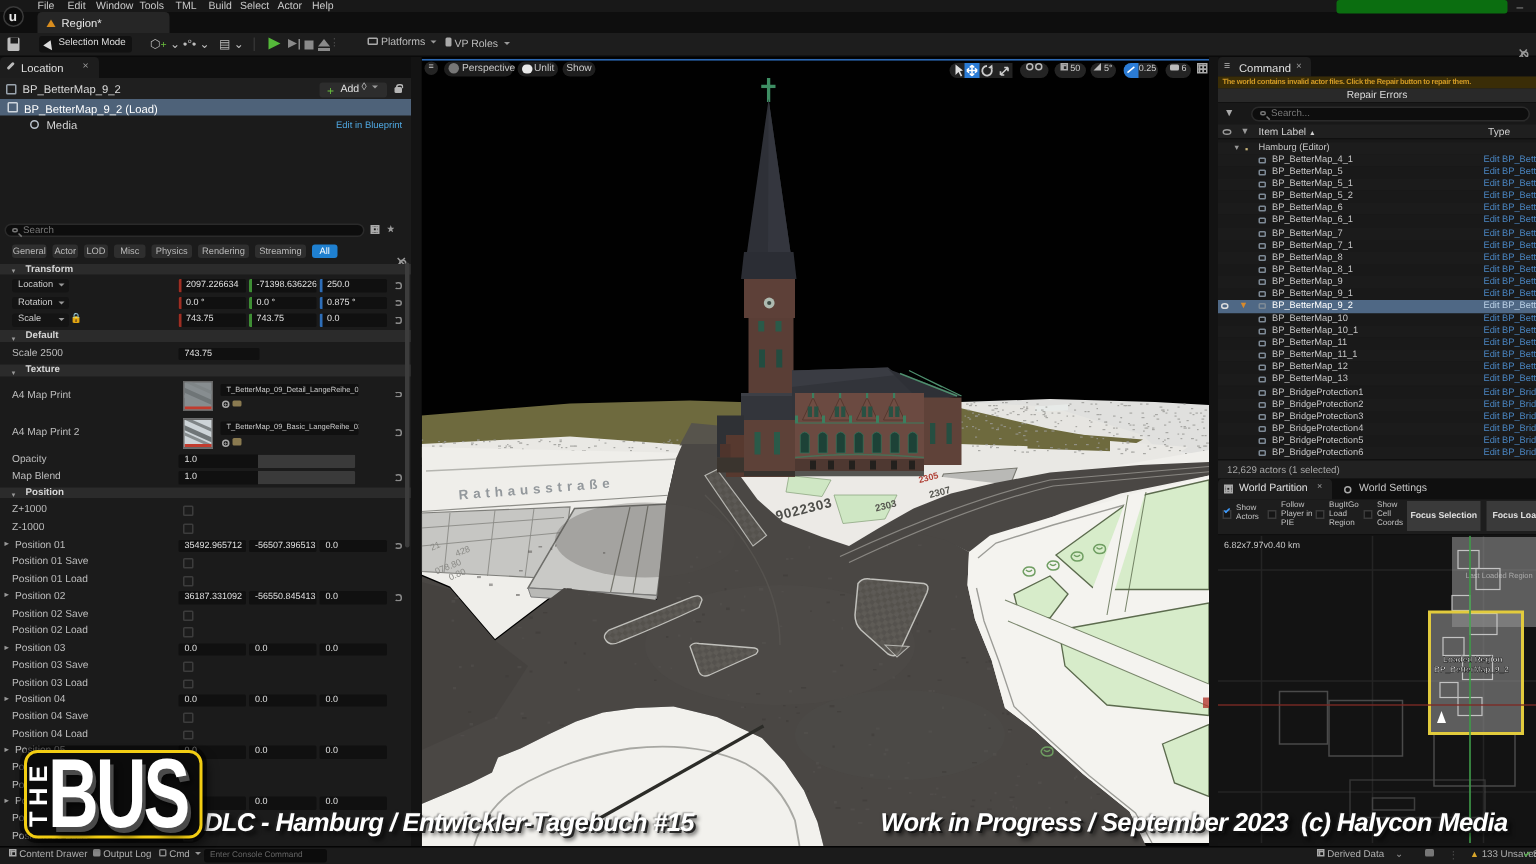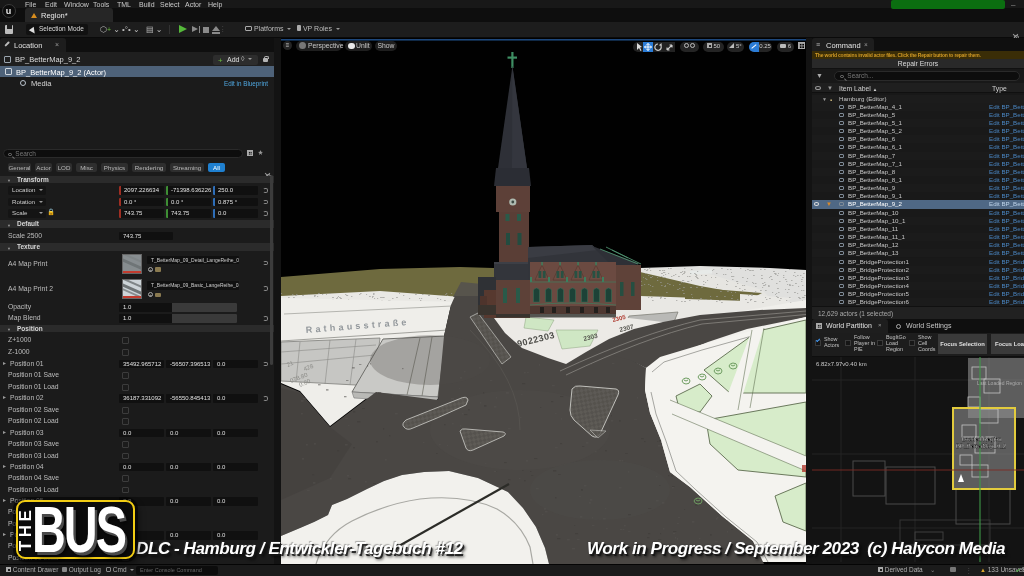--- a/index.html
+++ b/index.html
@@ -95,21 +95,21 @@
 <div class="abs" style="left:4px;top:17.5px;width:7px;height:7px;border:1px solid #9aa4ae;border-radius:1px;"></div>
 <span class="abs" style="left:15px;top:17px;color:#dcdcdc;font-size:7.5px;">BP_BetterMap_9_2</span>
 <div class="abs" style="left:213px;top:16.5px;width:45px;height:10.5px;background:#2d2d2d;border-radius:2px;">
       <span style="position:absolute;left:5px;top:1px;color:#6abf3e;font-size:8px;">+</span>
       <span style="position:absolute;left:14px;top:1.5px;color:#e0e0e0;font-size:7px;">Add</span>
     </div>
 <span class="abs" style="left:241px;top:17px;color:#bbb;font-size:7px;">◊ <v></v></span>
 <span class="lock" style="left:263px;top:20px;"></span>
 <div class="abs" style="left:0;top:28px;width:274px;height:10.5px;background:#4e6279;"></div>
 <div class="abs" style="left:5px;top:30px;width:6.5px;height:6.5px;border:1px solid #cfd6dd;border-radius:1px;"></div>
-<span class="abs" style="left:16px;top:29.5px;color:#fff;font-size:7.5px;">BP_BetterMap_9_2 (Actor)</span>
+<span class="abs" style="left:16px;top:29.5px;color:#fff;font-size:7.5px;">BP_BetterMap_9_2 (Load)</span>
 <span class="abs" style="left:20px;top:42px;width:6px;height:6px;border:1px solid #b9c2cc;border-radius:50%;"></span>
 <span class="abs" style="left:31px;top:41px;color:#d6d6d6;font-size:7.5px;">Media</span>
 <span class="abs" style="left:224px;top:42px;color:#4fa7e0;font-size:6.3px;white-space:nowrap;">Edit in Blueprint</span>
 <div class="abs" style="left:3px;top:110.5px;width:240px;height:9.5px;background:#0d0d0d;border:1px solid #2a2a2a;border-radius:5px;">
       <span style="position:absolute;left:4px;top:0.5px;color:#777;font-size:6.5px;"><i class="mag"></i> Search</span>
     </div>
 <span class="abs gicon" style="left:247px;top:112px;"></span>
 <span class="abs" style="left:258px;top:112px;width:5px;height:5px;background:#999;clip-path:polygon(50% 0,63% 35%,100% 38%,70% 60%,82% 100%,50% 76%,18% 100%,30% 60%,0 38%,37% 35%);"></span>
 <span class="abs gear" style="left:266px;top:112.5px;"></span>
 <div class="abs chip" style="left:8px;top:125px;width:23px;">General</div>
@@ -1286,18 +1286,18 @@
 <span class="abs sbi" style="left:6px;"><span class="gicon" style="width:5px;height:5px;"></span> Content Drawer</span>
 <span class="abs sbi" style="left:62px;"><span style="display:inline-block;width:5px;height:5px;background:#8a8a8a;border-radius:1px;"></span> Output Log</span>
 <span class="abs sbi" style="left:106px;"><span style="display:inline-block;width:5px;height:5px;border:1px solid #8a8a8a;border-radius:1px;"></span> Cmd <v></v></span>
 <div class="abs" style="left:136px;top:566px;width:82px;height:8.5px;background:#0c0c0c;border-radius:2px;color:#666;font-size:5.5px;line-height:8.5px;padding-left:4px;">Enter Console Command</div>
 <span class="abs sbi" style="left:878px;"><span class="gicon" style="width:5px;height:5px;"></span> Derived Data</span>
 <span class="abs sbi" style="left:930px;color:#888;">⌄</span>
 <span class="abs sbi" style="left:950px;"><span style="display:inline-block;width:6px;height:5px;background:#777;border-radius:1px;"></span></span>
 <div class="abs" style="left:968px;top:567px;color:#9a9a9a;font-size:5px;line-height:2.4px;">·<br>·<br>·</div>
 <span class="abs sbi" style="left:980px;"><span style="color:#d9a62b;font-size:6px;">▲</span> 133 Unsaved</span>
 <span class="abs sbi" style="left:1016px;"><span style="display:inline-block;width:4px;height:2px;border-left:1.4px solid #57a84f;border-bottom:1.4px solid #57a84f;transform:rotate(-45deg);margin-bottom:1px;"></span> S</span>
-<div class="cap" style="left:136px;top:539px;">DLC - Hamburg / Entwickler-Tagebuch #12</div>
+<div class="cap" style="left:136px;top:539px;">DLC - Hamburg / Entwickler-Tagebuch #15</div>
 <div class="cap" style="left:587px;top:539px;">Work in Progress / September 2023&nbsp; (c) Halycon Media</div>
 <div class="abs" style="left:16px;top:500px;width:119px;height:59px;background:#0b0b0b;border:2.5px solid #f2cd13;border-radius:9px;box-shadow:0 0 0 3px rgba(0,0,0,0.55),3px 4px 7px rgba(0,0,0,0.6);">
 <div style="position:absolute;left:-20px;top:19px;width:52px;height:16px;transform:rotate(-90deg);color:#fff;font-size:17px;font-weight:bold;letter-spacing:3.5px;text-align:center;">THE</div>
 <div style="position:absolute;left:14px;top:-5px;color:#fff;font-size:60px;font-weight:bold;letter-spacing:-2.5px;line-height:60px;transform:scale(0.78,1.09);transform-origin:left top;text-shadow:3px 3px 0 #4a4a4a,5px 5px 5px rgba(0,0,0,0.65);">BUS</div>
 </div>
 
 </body></html>

